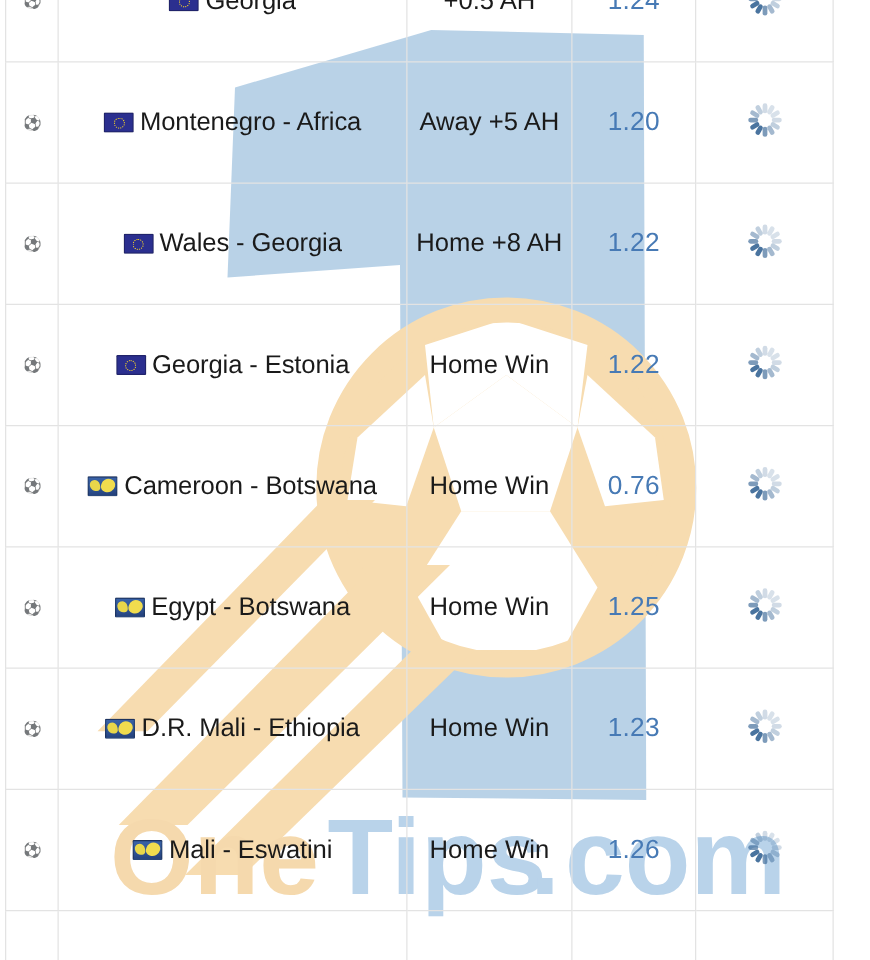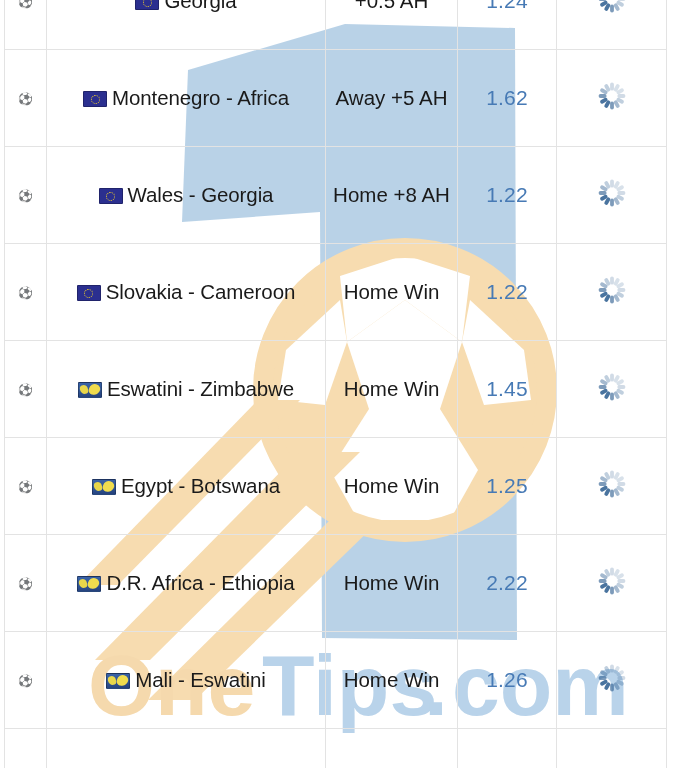--- a/index.html
+++ b/index.html
@@ -215,21 +215,21 @@
                 <rect x="13.1" y="1.6" width="3.8" height="8" rx="1.9" fill="#2c5d8f" opacity="0.857" transform="rotate(240 15 15)"></rect>
                 <rect x="13.1" y="1.6" width="3.8" height="8" rx="1.9" fill="#2c5d8f" opacity="0.615" transform="rotate(270 15 15)"></rect>
                 <rect x="13.1" y="1.6" width="3.8" height="8" rx="1.9" fill="#2c5d8f" opacity="0.431" transform="rotate(300 15 15)"></rect>
                 <rect x="13.1" y="1.6" width="3.8" height="8" rx="1.9" fill="#2c5d8f" opacity="0.299" transform="rotate(330 15 15)"></rect>
               </svg></span></td>
         </tr>
         <tr class="row-even">
           <td class="cell-sport"><span class="sport-icon">⚽</span></td>
           <td class="cell-match"><span class="flag flag-eu"></span><span>Montenegro - Africa</span></td>
           <td class="cell-tip"><span>Away +5 AH</span></td>
-          <td class="cell-odds"><span>1.62</span></td>
+          <td class="cell-odds"><span>1.20</span></td>
           <td class="cell-status"><span><svg class="spinner" viewBox="0 0 30 30" xmlns="http://www.w3.org/2000/svg">
                 <rect x="13.1" y="1.6" width="3.8" height="8" rx="1.9" fill="#2c5d8f" opacity="0.219" transform="rotate(0 15 15)"></rect>
                 <rect x="13.1" y="1.6" width="3.8" height="8" rx="1.9" fill="#2c5d8f" opacity="0.183" transform="rotate(30 15 15)"></rect>
                 <rect x="13.1" y="1.6" width="3.8" height="8" rx="1.9" fill="#2c5d8f" opacity="0.183" transform="rotate(60 15 15)"></rect>
                 <rect x="13.1" y="1.6" width="3.8" height="8" rx="1.9" fill="#2c5d8f" opacity="0.219" transform="rotate(90 15 15)"></rect>
                 <rect x="13.1" y="1.6" width="3.8" height="8" rx="1.9" fill="#2c5d8f" opacity="0.299" transform="rotate(120 15 15)"></rect>
                 <rect x="13.1" y="1.6" width="3.8" height="8" rx="1.9" fill="#2c5d8f" opacity="0.431" transform="rotate(150 15 15)"></rect>
                 <rect x="13.1" y="1.6" width="3.8" height="8" rx="1.9" fill="#2c5d8f" opacity="0.615" transform="rotate(180 15 15)"></rect>
                 <rect x="13.1" y="1.6" width="3.8" height="8" rx="1.9" fill="#2c5d8f" opacity="0.857" transform="rotate(210 15 15)"></rect>
                 <rect x="13.1" y="1.6" width="3.8" height="8" rx="1.9" fill="#2c5d8f" opacity="0.857" transform="rotate(240 15 15)"></rect>
@@ -253,43 +253,43 @@
                 <rect x="13.1" y="1.6" width="3.8" height="8" rx="1.9" fill="#2c5d8f" opacity="0.615" transform="rotate(180 15 15)"></rect>
                 <rect x="13.1" y="1.6" width="3.8" height="8" rx="1.9" fill="#2c5d8f" opacity="0.857" transform="rotate(210 15 15)"></rect>
                 <rect x="13.1" y="1.6" width="3.8" height="8" rx="1.9" fill="#2c5d8f" opacity="0.857" transform="rotate(240 15 15)"></rect>
                 <rect x="13.1" y="1.6" width="3.8" height="8" rx="1.9" fill="#2c5d8f" opacity="0.615" transform="rotate(270 15 15)"></rect>
                 <rect x="13.1" y="1.6" width="3.8" height="8" rx="1.9" fill="#2c5d8f" opacity="0.431" transform="rotate(300 15 15)"></rect>
                 <rect x="13.1" y="1.6" width="3.8" height="8" rx="1.9" fill="#2c5d8f" opacity="0.299" transform="rotate(330 15 15)"></rect>
               </svg></span></td>
         </tr>
         <tr class="row-even">
           <td class="cell-sport"><span class="sport-icon">⚽</span></td>
-          <td class="cell-match"><span class="flag flag-eu"></span><span>Slovakia - Cameroon</span></td>
+          <td class="cell-match"><span class="flag flag-eu"></span><span>Georgia - Estonia</span></td>
           <td class="cell-tip"><span>Home Win</span></td>
           <td class="cell-odds"><span>1.22</span></td>
           <td class="cell-status"><span><svg class="spinner" viewBox="0 0 30 30" xmlns="http://www.w3.org/2000/svg">
                 <rect x="13.1" y="1.6" width="3.8" height="8" rx="1.9" fill="#2c5d8f" opacity="0.219" transform="rotate(0 15 15)"></rect>
                 <rect x="13.1" y="1.6" width="3.8" height="8" rx="1.9" fill="#2c5d8f" opacity="0.183" transform="rotate(30 15 15)"></rect>
                 <rect x="13.1" y="1.6" width="3.8" height="8" rx="1.9" fill="#2c5d8f" opacity="0.183" transform="rotate(60 15 15)"></rect>
                 <rect x="13.1" y="1.6" width="3.8" height="8" rx="1.9" fill="#2c5d8f" opacity="0.219" transform="rotate(90 15 15)"></rect>
                 <rect x="13.1" y="1.6" width="3.8" height="8" rx="1.9" fill="#2c5d8f" opacity="0.299" transform="rotate(120 15 15)"></rect>
                 <rect x="13.1" y="1.6" width="3.8" height="8" rx="1.9" fill="#2c5d8f" opacity="0.431" transform="rotate(150 15 15)"></rect>
                 <rect x="13.1" y="1.6" width="3.8" height="8" rx="1.9" fill="#2c5d8f" opacity="0.615" transform="rotate(180 15 15)"></rect>
                 <rect x="13.1" y="1.6" width="3.8" height="8" rx="1.9" fill="#2c5d8f" opacity="0.857" transform="rotate(210 15 15)"></rect>
                 <rect x="13.1" y="1.6" width="3.8" height="8" rx="1.9" fill="#2c5d8f" opacity="0.857" transform="rotate(240 15 15)"></rect>
                 <rect x="13.1" y="1.6" width="3.8" height="8" rx="1.9" fill="#2c5d8f" opacity="0.615" transform="rotate(270 15 15)"></rect>
                 <rect x="13.1" y="1.6" width="3.8" height="8" rx="1.9" fill="#2c5d8f" opacity="0.431" transform="rotate(300 15 15)"></rect>
                 <rect x="13.1" y="1.6" width="3.8" height="8" rx="1.9" fill="#2c5d8f" opacity="0.299" transform="rotate(330 15 15)"></rect>
               </svg></span></td>
         </tr>
         <tr class="row-odd">
           <td class="cell-sport"><span class="sport-icon">⚽</span></td>
-          <td class="cell-match"><span class="flag flag-world"></span><span>Eswatini - Zimbabwe</span></td>
-          <td class="cell-tip"><span>Home Win</span></td>
-          <td class="cell-odds"><span>1.45</span></td>
+          <td class="cell-match"><span class="flag flag-world"></span><span>Cameroon - Botswana</span></td>
+          <td class="cell-tip"><span>Home Win</span></td>
+          <td class="cell-odds"><span>0.76</span></td>
           <td class="cell-status"><span><svg class="spinner" viewBox="0 0 30 30" xmlns="http://www.w3.org/2000/svg">
                 <rect x="13.1" y="1.6" width="3.8" height="8" rx="1.9" fill="#2c5d8f" opacity="0.219" transform="rotate(0 15 15)"></rect>
                 <rect x="13.1" y="1.6" width="3.8" height="8" rx="1.9" fill="#2c5d8f" opacity="0.183" transform="rotate(30 15 15)"></rect>
                 <rect x="13.1" y="1.6" width="3.8" height="8" rx="1.9" fill="#2c5d8f" opacity="0.183" transform="rotate(60 15 15)"></rect>
                 <rect x="13.1" y="1.6" width="3.8" height="8" rx="1.9" fill="#2c5d8f" opacity="0.219" transform="rotate(90 15 15)"></rect>
                 <rect x="13.1" y="1.6" width="3.8" height="8" rx="1.9" fill="#2c5d8f" opacity="0.299" transform="rotate(120 15 15)"></rect>
                 <rect x="13.1" y="1.6" width="3.8" height="8" rx="1.9" fill="#2c5d8f" opacity="0.431" transform="rotate(150 15 15)"></rect>
                 <rect x="13.1" y="1.6" width="3.8" height="8" rx="1.9" fill="#2c5d8f" opacity="0.615" transform="rotate(180 15 15)"></rect>
                 <rect x="13.1" y="1.6" width="3.8" height="8" rx="1.9" fill="#2c5d8f" opacity="0.857" transform="rotate(210 15 15)"></rect>
                 <rect x="13.1" y="1.6" width="3.8" height="8" rx="1.9" fill="#2c5d8f" opacity="0.857" transform="rotate(240 15 15)"></rect>
@@ -313,23 +313,23 @@
                 <rect x="13.1" y="1.6" width="3.8" height="8" rx="1.9" fill="#2c5d8f" opacity="0.615" transform="rotate(180 15 15)"></rect>
                 <rect x="13.1" y="1.6" width="3.8" height="8" rx="1.9" fill="#2c5d8f" opacity="0.857" transform="rotate(210 15 15)"></rect>
                 <rect x="13.1" y="1.6" width="3.8" height="8" rx="1.9" fill="#2c5d8f" opacity="0.857" transform="rotate(240 15 15)"></rect>
                 <rect x="13.1" y="1.6" width="3.8" height="8" rx="1.9" fill="#2c5d8f" opacity="0.615" transform="rotate(270 15 15)"></rect>
                 <rect x="13.1" y="1.6" width="3.8" height="8" rx="1.9" fill="#2c5d8f" opacity="0.431" transform="rotate(300 15 15)"></rect>
                 <rect x="13.1" y="1.6" width="3.8" height="8" rx="1.9" fill="#2c5d8f" opacity="0.299" transform="rotate(330 15 15)"></rect>
               </svg></span></td>
         </tr>
         <tr class="row-odd">
           <td class="cell-sport"><span class="sport-icon">⚽</span></td>
-          <td class="cell-match"><span class="flag flag-world"></span><span>D.R. Africa - Ethiopia</span></td>
-          <td class="cell-tip"><span>Home Win</span></td>
-          <td class="cell-odds"><span>2.22</span></td>
+          <td class="cell-match"><span class="flag flag-world"></span><span>D.R. Mali - Ethiopia</span></td>
+          <td class="cell-tip"><span>Home Win</span></td>
+          <td class="cell-odds"><span>1.23</span></td>
           <td class="cell-status"><span><svg class="spinner" viewBox="0 0 30 30" xmlns="http://www.w3.org/2000/svg">
                 <rect x="13.1" y="1.6" width="3.8" height="8" rx="1.9" fill="#2c5d8f" opacity="0.219" transform="rotate(0 15 15)"></rect>
                 <rect x="13.1" y="1.6" width="3.8" height="8" rx="1.9" fill="#2c5d8f" opacity="0.183" transform="rotate(30 15 15)"></rect>
                 <rect x="13.1" y="1.6" width="3.8" height="8" rx="1.9" fill="#2c5d8f" opacity="0.183" transform="rotate(60 15 15)"></rect>
                 <rect x="13.1" y="1.6" width="3.8" height="8" rx="1.9" fill="#2c5d8f" opacity="0.219" transform="rotate(90 15 15)"></rect>
                 <rect x="13.1" y="1.6" width="3.8" height="8" rx="1.9" fill="#2c5d8f" opacity="0.299" transform="rotate(120 15 15)"></rect>
                 <rect x="13.1" y="1.6" width="3.8" height="8" rx="1.9" fill="#2c5d8f" opacity="0.431" transform="rotate(150 15 15)"></rect>
                 <rect x="13.1" y="1.6" width="3.8" height="8" rx="1.9" fill="#2c5d8f" opacity="0.615" transform="rotate(180 15 15)"></rect>
                 <rect x="13.1" y="1.6" width="3.8" height="8" rx="1.9" fill="#2c5d8f" opacity="0.857" transform="rotate(210 15 15)"></rect>
                 <rect x="13.1" y="1.6" width="3.8" height="8" rx="1.9" fill="#2c5d8f" opacity="0.857" transform="rotate(240 15 15)"></rect>

